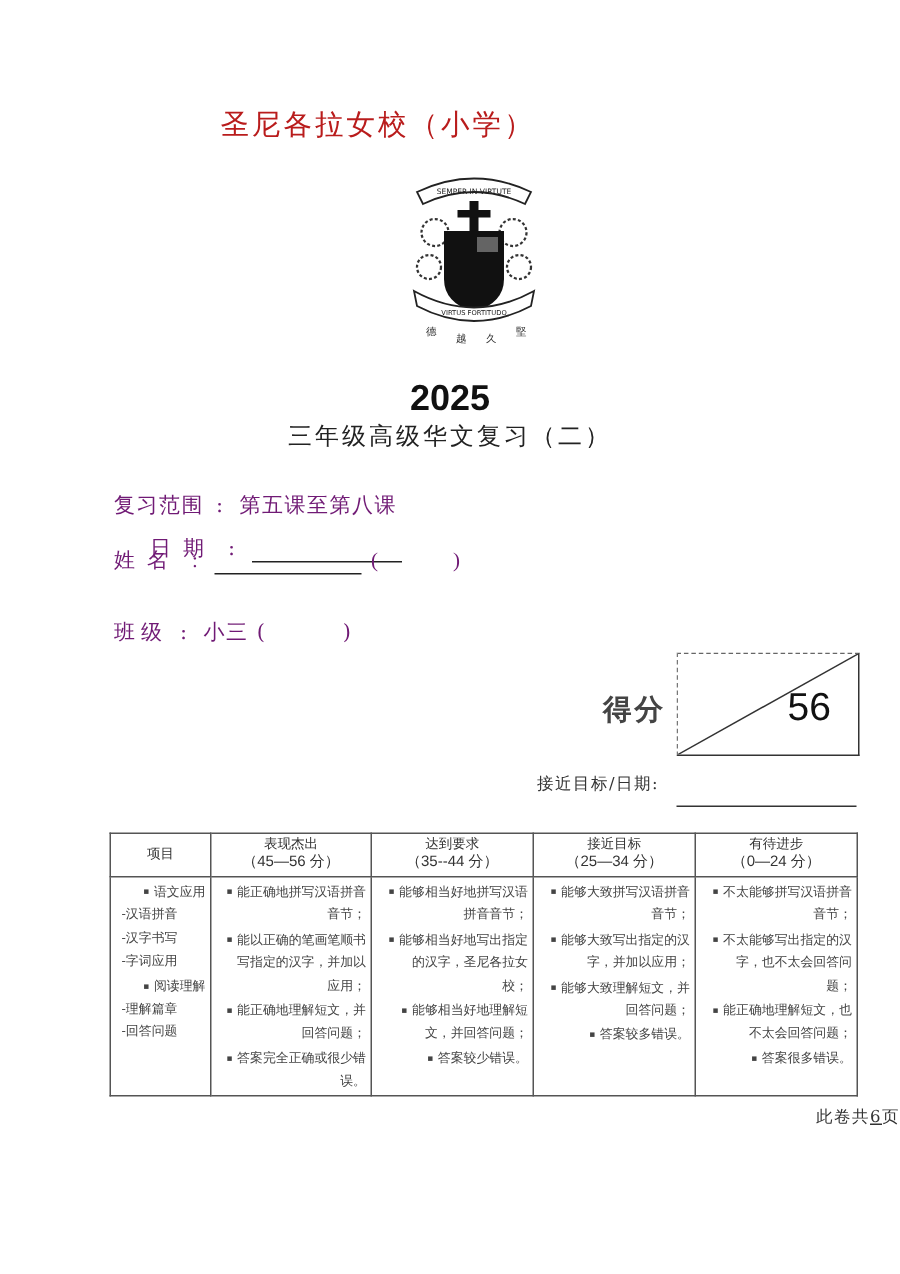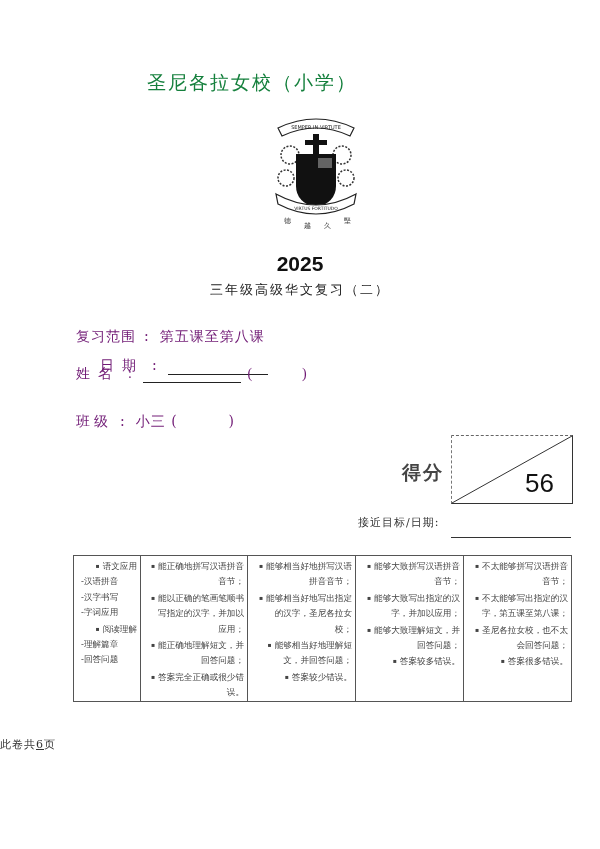--- a/index.html
+++ b/index.html
@@ -1,41 +1,41 @@
 <!DOCTYPE html>
 <html><head>
 <meta charset="utf-8">
 <style>
   html, body { margin:0; padding:0; background:#ffffff; }
   body { width:600px; height:849px; position:relative; overflow:hidden;
          font-family:"DejaVu Serif", serif; color:#1e1e1e; }
   .abs { position:absolute; }
-  .school-title { left:0; width:504px; top:70px; text-align:center; font-size:19px; letter-spacing:2px; color:#15803d; }
+  .school-title { left:0; width:504px; top:70px; text-align:center; font-size:19px; letter-spacing:2px; color:#b91c1c; }
   .crest { left:268px; top:110px; width:96px; height:120px; }
-  .year { left:0; width:600px; top:252px; text-align:center; font-family:"Liberation Sans", sans-serif; font-weight:bold; font-size:21px; color:#111; }
-  .exam-title { left:0; width:600px; top:281px; text-align:center; font-size:13px; letter-spacing:2px; color:#222; }
+  .year { left:0; width:600px; top:252px; text-align:center; font-family:"Liberation Sans", sans-serif; font-weight:bold; font-size:24px; color:#111; }
+  .exam-title { left:0; width:600px; top:281px; text-align:center; font-size:16px; letter-spacing:2px; color:#222; }
   .info-row { left:76px; font-size:14px; color:#701a75; letter-spacing:1px; white-space:nowrap; }
   .info-row .lbl { display:inline-block; }
   .info-row .colon { display:inline-block; margin:0 10px 0 8px; }
   .info-row .line { display:inline-block; border-bottom:1px solid #222; vertical-align:bottom; height:14px; }
   .score-label { left:402px; top:460px; font-size:19px; color:#444; letter-spacing:2px;font-weight:bold; }
   .score-box { left:451px; top:435px; width:120px; height:67px; border:1px solid #333; border-left:1px dashed #777; border-top:1px dashed #666; }
   .score-box svg { position:absolute; left:0; top:0; }
-  .score-value { right:18px; bottom:4px; font-family:"Liberation Sans", sans-serif; font-size:26px; color:#111; }
+  .score-value { right:18px; bottom:16px; font-family:"Liberation Sans", sans-serif; font-size:26px; color:#111; }
   .parent-label { left:358px; top:515px; font-size:11px; color:#333; letter-spacing:1px; }
   .parent-line { left:451px; top:537px; width:120px; border-bottom:1px solid #333; }
   table.rubric { position:absolute; left:73px; top:555px; width:498px; border-collapse:collapse; table-layout:fixed; }
   table.rubric th, table.rubric td { border:1px solid #555; vertical-align:top; }
   table.rubric th { font-weight:normal; font-size:9px; color:#333; height:26px; padding:1px 2px; text-align:center; line-height:12px; }
   table.rubric th .range { font-family:"Liberation Sans", sans-serif; font-size:10px; }
   table.rubric td { height:134px; font-size:8.6px; line-height:15.4px; color:#444; padding:2px 3px 0 4px; }
   .bullet { display:block; padding-left:8px; text-indent:-8px;text-align:right; }
   .bullet::before { content:"▪"; font-size:6px; margin-right:3px; vertical-align:1px; }
   .sub { display:block; padding-left:3px; }
-  .footer { left:0; width:600px; top:737px; text-align:left; font-size:11px; color:#333; letter-spacing:1px; }
+  .footer { left:0; width:600px; top:737px; text-align:right; font-size:11px; color:#333; letter-spacing:1px; }
   .footer .pg { text-decoration:underline; }
 </style>
 </head>
 <body>
 
 <div class="abs school-title">圣尼各拉女校（小学）</div>
 
 <div class="abs crest">
   <svg width="96" height="120" viewBox="0 0 96 120">
 
@@ -99,20 +99,27 @@
 
 <table class="rubric">
   <colgroup>
     <col style="width:67px">
       <col style="width:107px">
       <col style="width:108px">
       <col style="width:108px">
       <col style="width:108px">
   </colgroup>
   <tbody>
+      <tr>
+    <th style="vertical-align:middle;"><span>项目</span></th>
+    <th><span>表现杰出</span><br><span class="range">（45—56 分）</span></th>
+    <th><span>达到要求</span><br><span class="range">（35--44 分）</span></th>
+    <th><span>接近目标</span><br><span class="range">（25—34 分）</span></th>
+    <th><span>有待进步</span><br><span class="range">（0—24 分）</span></th>
+  </tr>
   <tr>
     <td>
       <span class="bullet">语文应用</span>
       <span class="sub">-汉语拼音</span>
       <span class="sub">-汉字书写</span>
       <span class="sub">-字词应用</span>
       <span class="bullet">阅读理解</span>
       <span class="sub">-理解篇章</span>
       <span class="sub">-回答问题</span>
     </td>
@@ -129,22 +136,22 @@
       <span class="bullet">答案较少错误。</span>
     </td>
     <td>
       <span class="bullet">能够大致拼写汉语拼音音节；</span>
       <span class="bullet">能够大致写出指定的汉字，并加以应用；</span>
       <span class="bullet">能够大致理解短文，并回答问题；</span>
       <span class="bullet">答案较多错误。</span>
     </td>
     <td>
       <span class="bullet">不太能够拼写汉语拼音音节；</span>
-      <span class="bullet">不太能够写出指定的汉字，第五课至第八课；</span>
-      <span class="bullet">圣尼各拉女校，也不太会回答问题；</span>
+      <span class="bullet">不太能够写出指定的汉字，也不太会回答问题；</span>
+      <span class="bullet">能正确地理解短文，也不太会回答问题；</span>
       <span class="bullet">答案很多错误。</span>
     </td>
   </tr>
 </tbody>
   </table>
 
 <div class="abs footer">
   <span>此卷共</span><span class="pg">6</span><span>页</span>
 </div>
 

